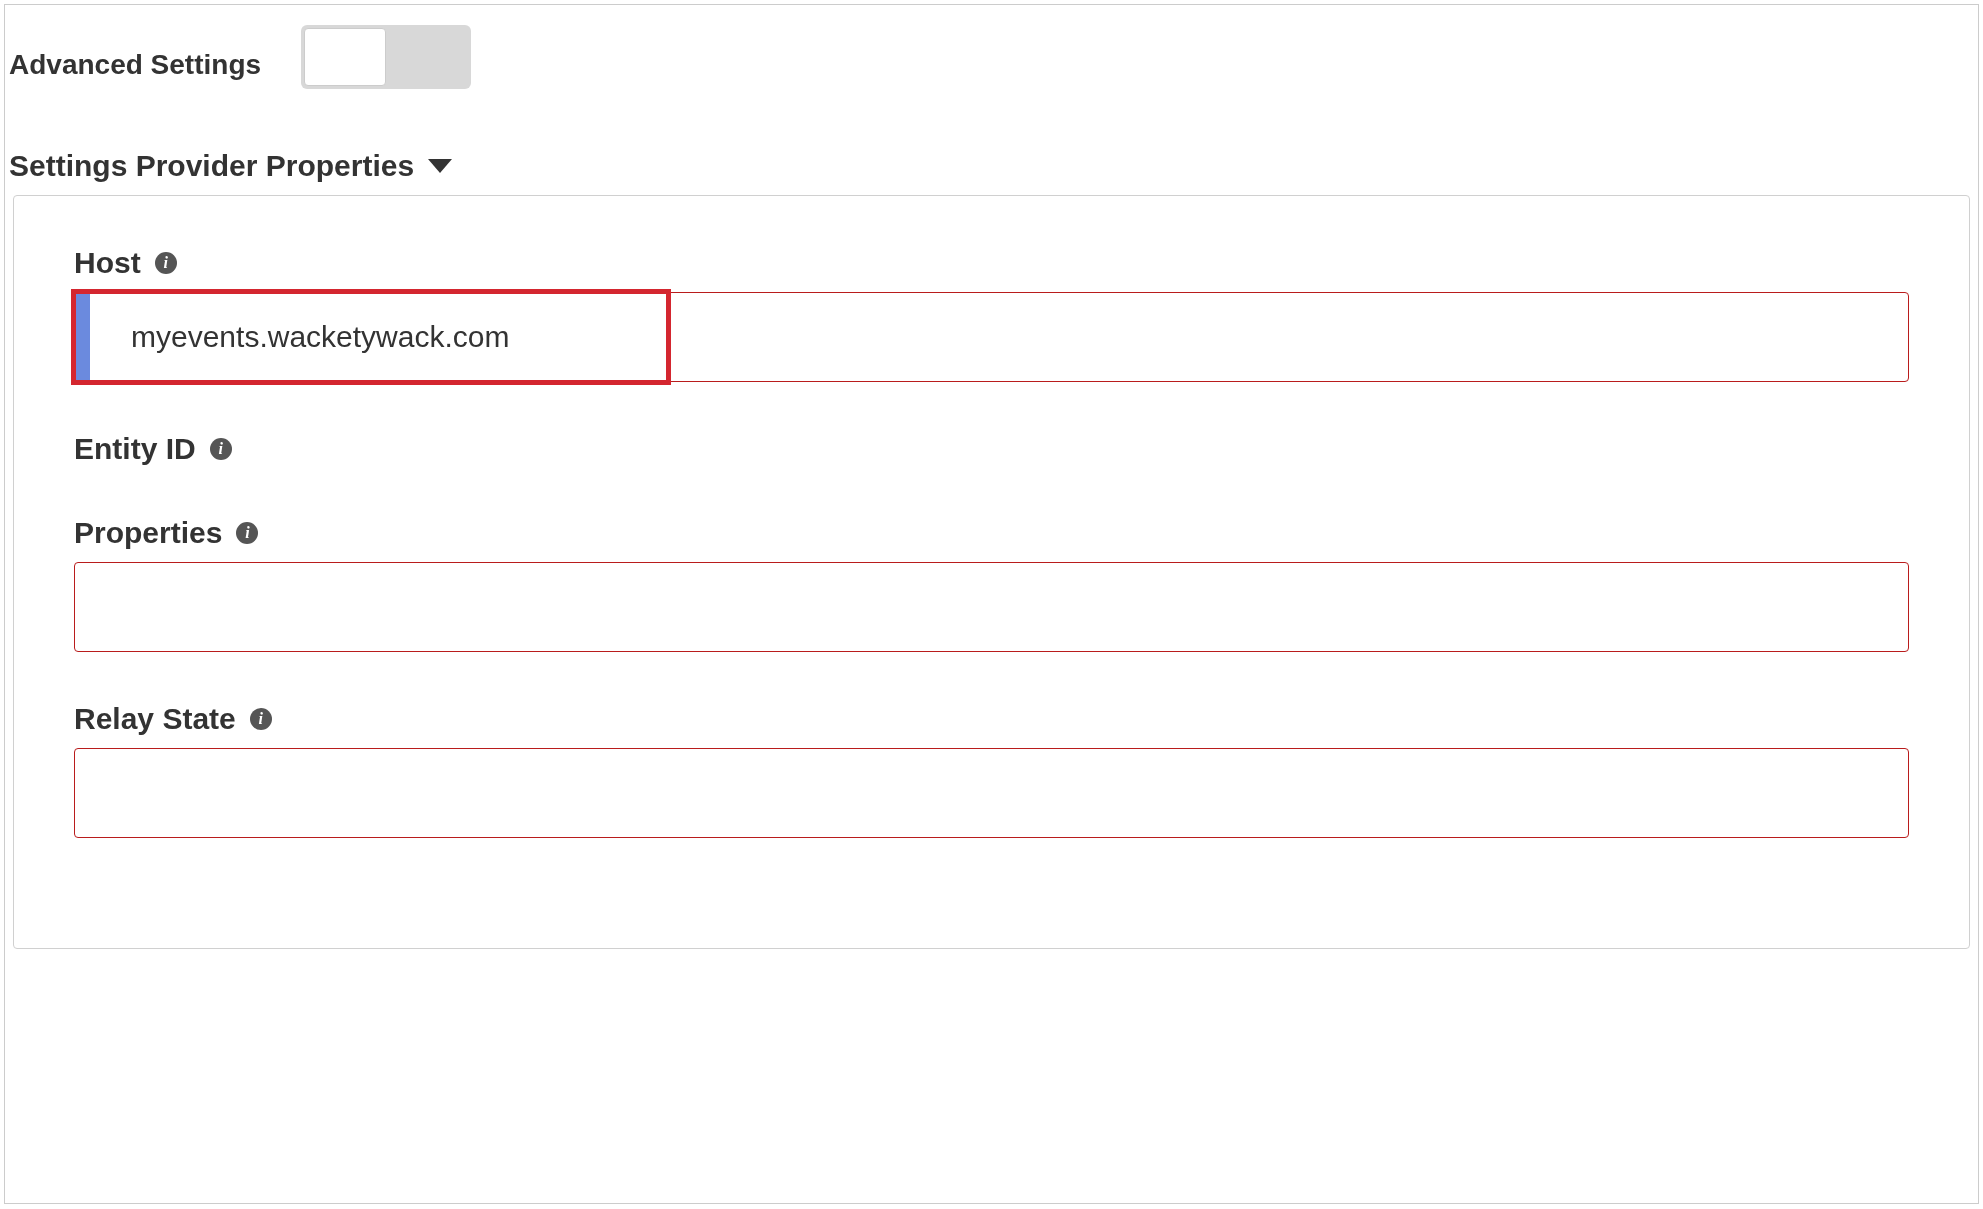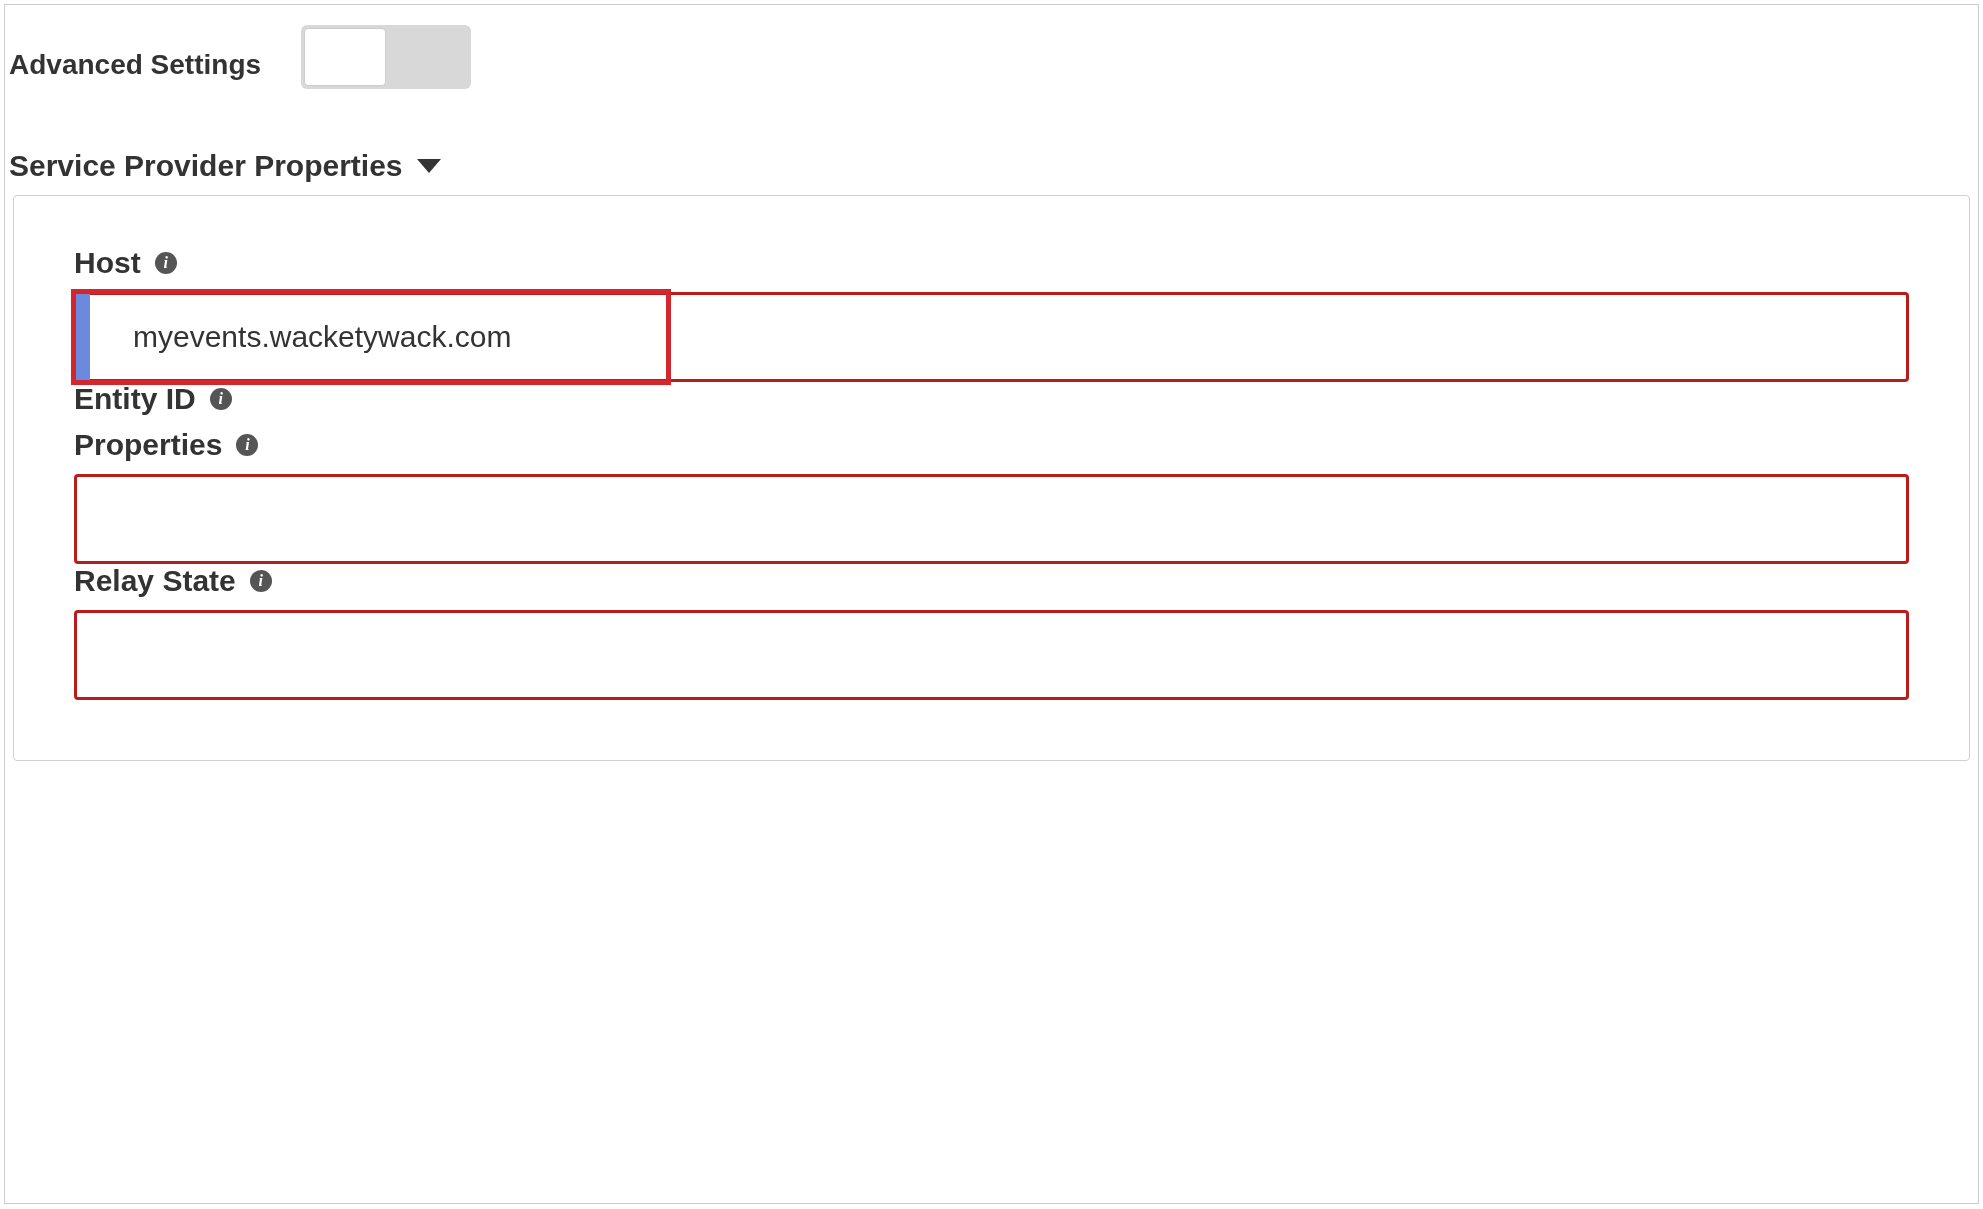--- a/index.html
+++ b/index.html
@@ -74,20 +74,21 @@
       border-right: 12px solid transparent;
       border-top: 14px solid #333;
     }
     .panel {
       border: 1px solid #d0d0d0;
       border-radius: 4px;
       margin: 0 8px 8px 8px;
       padding: 50px 60px 60px 60px;
     }
     .field-group {
+      margin-bottom: 50px;
     }
     .field-label-row {
       display: flex;
       align-items: center;
       gap: 14px;
       margin-bottom: 12px;
     }
     .field-label {
       font-size: 30px;
       font-weight: bold;
@@ -108,21 +109,21 @@
       font-family: Georgia, serif;
       cursor: help;
     }
     .input-wrap {
       position: relative;
       width: 100%;
     }
     .text-input {
       width: 100%;
       height: 90px;
-      border: 3px solid #b91c1c;
+      border: 1px solid #b91c1c;
       border-radius: 4px;
       font-size: 30px;
       padding: 0 28px 0 56px;
       color: #333;
       background: #fff;
     }
     .accent-bar {
       position: absolute;
       left: 2px;
       top: 2px;
@@ -157,21 +158,21 @@
 
 
   <div class="advanced-row">
     <span class="advanced-label">Advanced Settings</span>
     <div class="toggle">
       <div class="toggle-knob"></div>
     </div>
   </div>
 
   <div class="section-header">
-    <span class="section-title">Service Provider Properties</span>
+    <span class="section-title">Settings Provider Properties</span>
     <span class="caret-down"></span>
   </div>
 
   <div class="panel">
 
     <div class="field-group">
       <div class="field-label-row">
         <span class="field-label">Host</span>
         <span class="info-icon">i</span>
       </div>

